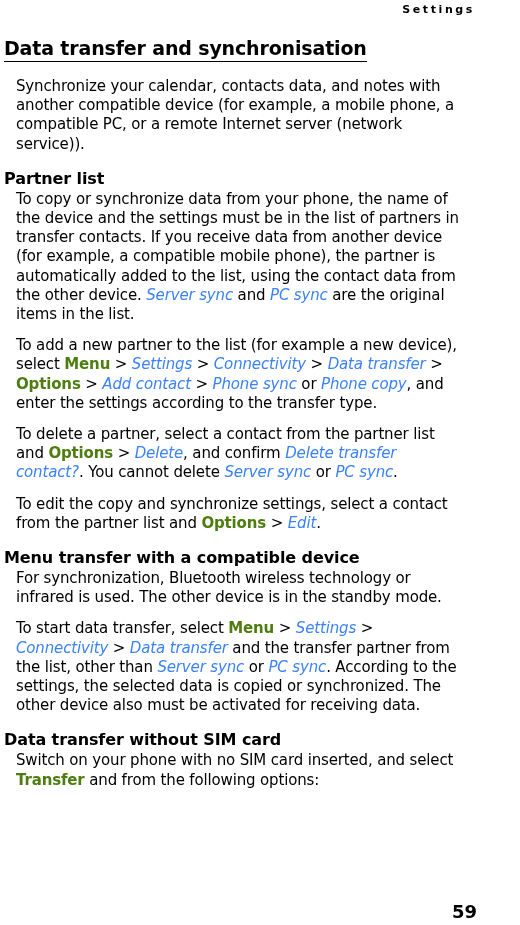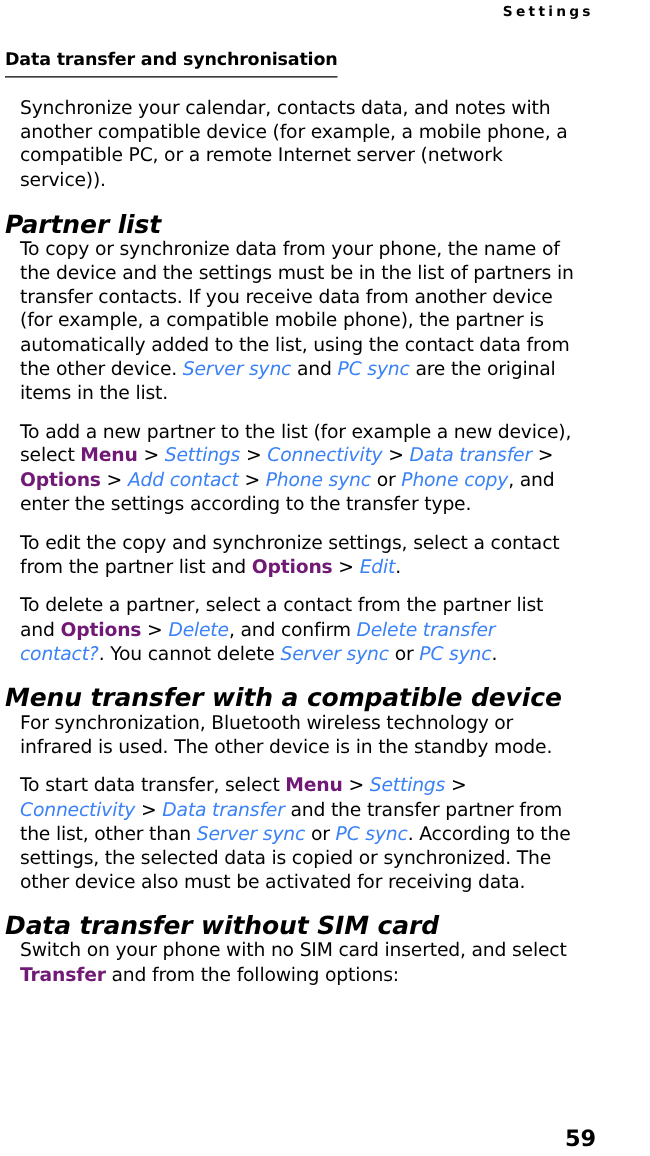--- a/index.html
+++ b/index.html
@@ -27,54 +27,53 @@
     text-align: right;
     font-size: 11px;
     font-weight: bold;
     letter-spacing: 2.6px;
     color: #000;
     padding-right: 2px;
     padding-top: 3px;
     line-height: 14px;
   }
   .h1 {
-    font-size: 14px;
+    font-size: 19px;
     font-weight: bold;
     line-height: 23px;
     margin: 20px 0 3px 0;
     display: inline-block;
     border-bottom: 1.6px solid #000;
     padding-bottom: 1px;
     letter-spacing: -0.15px;
   }
   .h1-wrap { line-height: 0; margin-bottom: 7px; }
   .h2 {
-    font-size: 20px;
+    font-size: 16px;
     font-weight: bold;
     line-height: 20px;
     margin: 15px 0 0 0;
     letter-spacing: -0.1px;
-    font-style: italic;
   }
   p {
     font-size: 15px;
     line-height: 19.2px;
     margin: 12px;
     letter-spacing: -0.15px;
     text-align: left;
   }
   p + p { margin-top: 12px; }
   .h2 + p { margin-top: 1px; }
   .tight { margin-top: 1px !important; }
   .ui-i {
     color: #3b82f6;
     font-style: italic;
   }
   .ui-b {
-    color: #701a75;
+    color: #4d7c0f;
     font-weight: bold;
     font-style: normal;
   }
   .sep { color: #000; font-style: normal; font-weight: normal; }
   .folio {
     position: absolute;
     right: 3px;
     bottom: 4px;
     font-size: 18px;
     font-weight: bold;
@@ -93,23 +92,23 @@
   </div>
 
   <p>Synchronize your calendar, contacts data, and notes with another compatible device (for example, a mobile phone, a compatible PC, or a remote Internet server (network service)).</p>
 
   <div class="h2">Partner list</div>
 
   <p class="tight"><span>To copy or synchronize data from your phone, the name of the device and the settings must be in the list of partners in transfer contacts. If you receive data from another device (for example, a compatible mobile phone), the partner is automatically added to the list, using the contact data from the other device. </span><span class="ui-i">Server sync</span><span> and </span><span class="ui-i">PC sync</span><span> are the original items in the list.</span></p>
 
   <p><span>To add a new partner to the list (for example a new device), select </span><span class="ui-b">Menu</span><span class="sep"> &gt; </span><span class="ui-i">Settings</span><span class="sep"> &gt; </span><span class="ui-i">Connectivity</span><span class="sep"> &gt; </span><span class="ui-i">Data transfer</span><span class="sep"> &gt; </span><span class="ui-b">Options</span><span class="sep"> &gt; </span><span class="ui-i">Add contact</span><span class="sep"> &gt; </span><span class="ui-i">Phone sync</span><span> or </span><span class="ui-i">Phone copy</span><span>, and enter the settings according to the transfer type.</span></p>
 
+  <p><span>To delete a partner, select a contact from the partner list and </span><span class="ui-b">Options</span><span class="sep"> &gt; </span><span class="ui-i">Delete</span><span>, and confirm </span><span class="ui-i">Delete transfer contact?</span><span>. You cannot delete </span><span class="ui-i">Server sync</span><span> or </span><span class="ui-i">PC sync</span><span>.</span></p>
+
   <p><span>To edit the copy and synchronize settings, select a contact from the partner list and </span><span class="ui-b">Options</span><span class="sep"> &gt; </span><span class="ui-i">Edit</span><span>.</span></p>
-
-  <p><span>To delete a partner, select a contact from the partner list and </span><span class="ui-b">Options</span><span class="sep"> &gt; </span><span class="ui-i">Delete</span><span>, and confirm </span><span class="ui-i">Delete transfer contact?</span><span>. You cannot delete </span><span class="ui-i">Server sync</span><span> or </span><span class="ui-i">PC sync</span><span>.</span></p>
 
   <div class="h2">Menu transfer with a compatible device</div>
 
   <p class="tight">For synchronization, Bluetooth wireless technology or infrared is used. The other device is in the standby mode.</p>
 
   <p><span>To start data transfer, select </span><span class="ui-b">Menu</span><span class="sep"> &gt; </span><span class="ui-i">Settings</span><span class="sep"> &gt; </span><span class="ui-i">Connectivity</span><span class="sep"> &gt; </span><span class="ui-i">Data transfer</span><span> and the transfer partner from the list, other than </span><span class="ui-i">Server sync</span><span> or </span><span class="ui-i">PC sync</span><span>. According to the settings, the selected data is copied or synchronized. The other device also must be activated for receiving data.</span></p>
 
   <div class="h2">Data transfer without SIM card</div>
 
 

